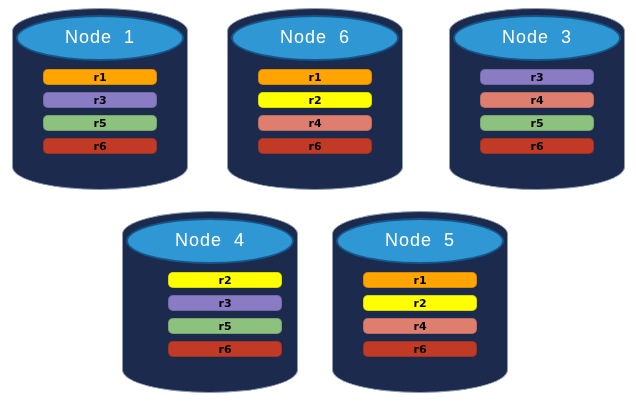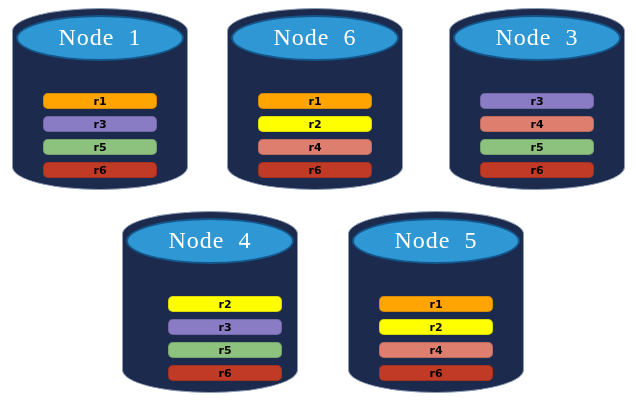--- a/index.html
+++ b/index.html
@@ -12,21 +12,21 @@
     overflow:hidden;
   }
 
   
   .cylinder { position:absolute; width:176px; height:182px; }
 
   .pos-n1 { left:12px;  top:8px; }
   .pos-n2 { left:227px; top:8px; }
   .pos-n3 { left:449px; top:8px; }
   .pos-n4 { left:122px; top:211px;padding-left:30px; }
-  .pos-n5 { left:348px; top:211px; }
+  .pos-n5 { left:332px; top:211px; }
 
   .cyl-top {
     position:absolute; left:0; top:0;
     width:176px; height:46px;
     background:#1B2A4D;
     border:1px solid #8E9DB5;
     border-radius:50%;
     box-sizing:border-box;
   }
   .cyl-body {
@@ -42,34 +42,32 @@
     position:absolute; left:4px; top:7px;
     width:168px; height:46px;
     background:#2F97D3;
     border:2px solid #14568A;
     border-radius:50%;
     box-sizing:border-box;
     display:flex; align-items:center; justify-content:center;
   }
   .cyl-title {
     color:#ffffff;
-    font-size:24px;
+    font-size:18px;
     letter-spacing:1px;
     white-space:pre;
     transform:translateY(-1px);
-    font-family:Liberation Serif, serif;
   }
 
   
   .bars {
     position:absolute; left:0; top:61px;
     width:100%;
     display:flex; flex-direction:column; align-items:center;
     gap:7px;
-    margin-top:24px;
   }
   .bar {
     width:114px; height:16px;
     border-radius:5px;
     box-shadow: inset 0 0 0 1px rgba(0,0,0,0.15);
     display:flex; align-items:center; justify-content:center;
   }
   .bar span {
     font-family:"DejaVu Sans", sans-serif;
     font-weight:bold;

